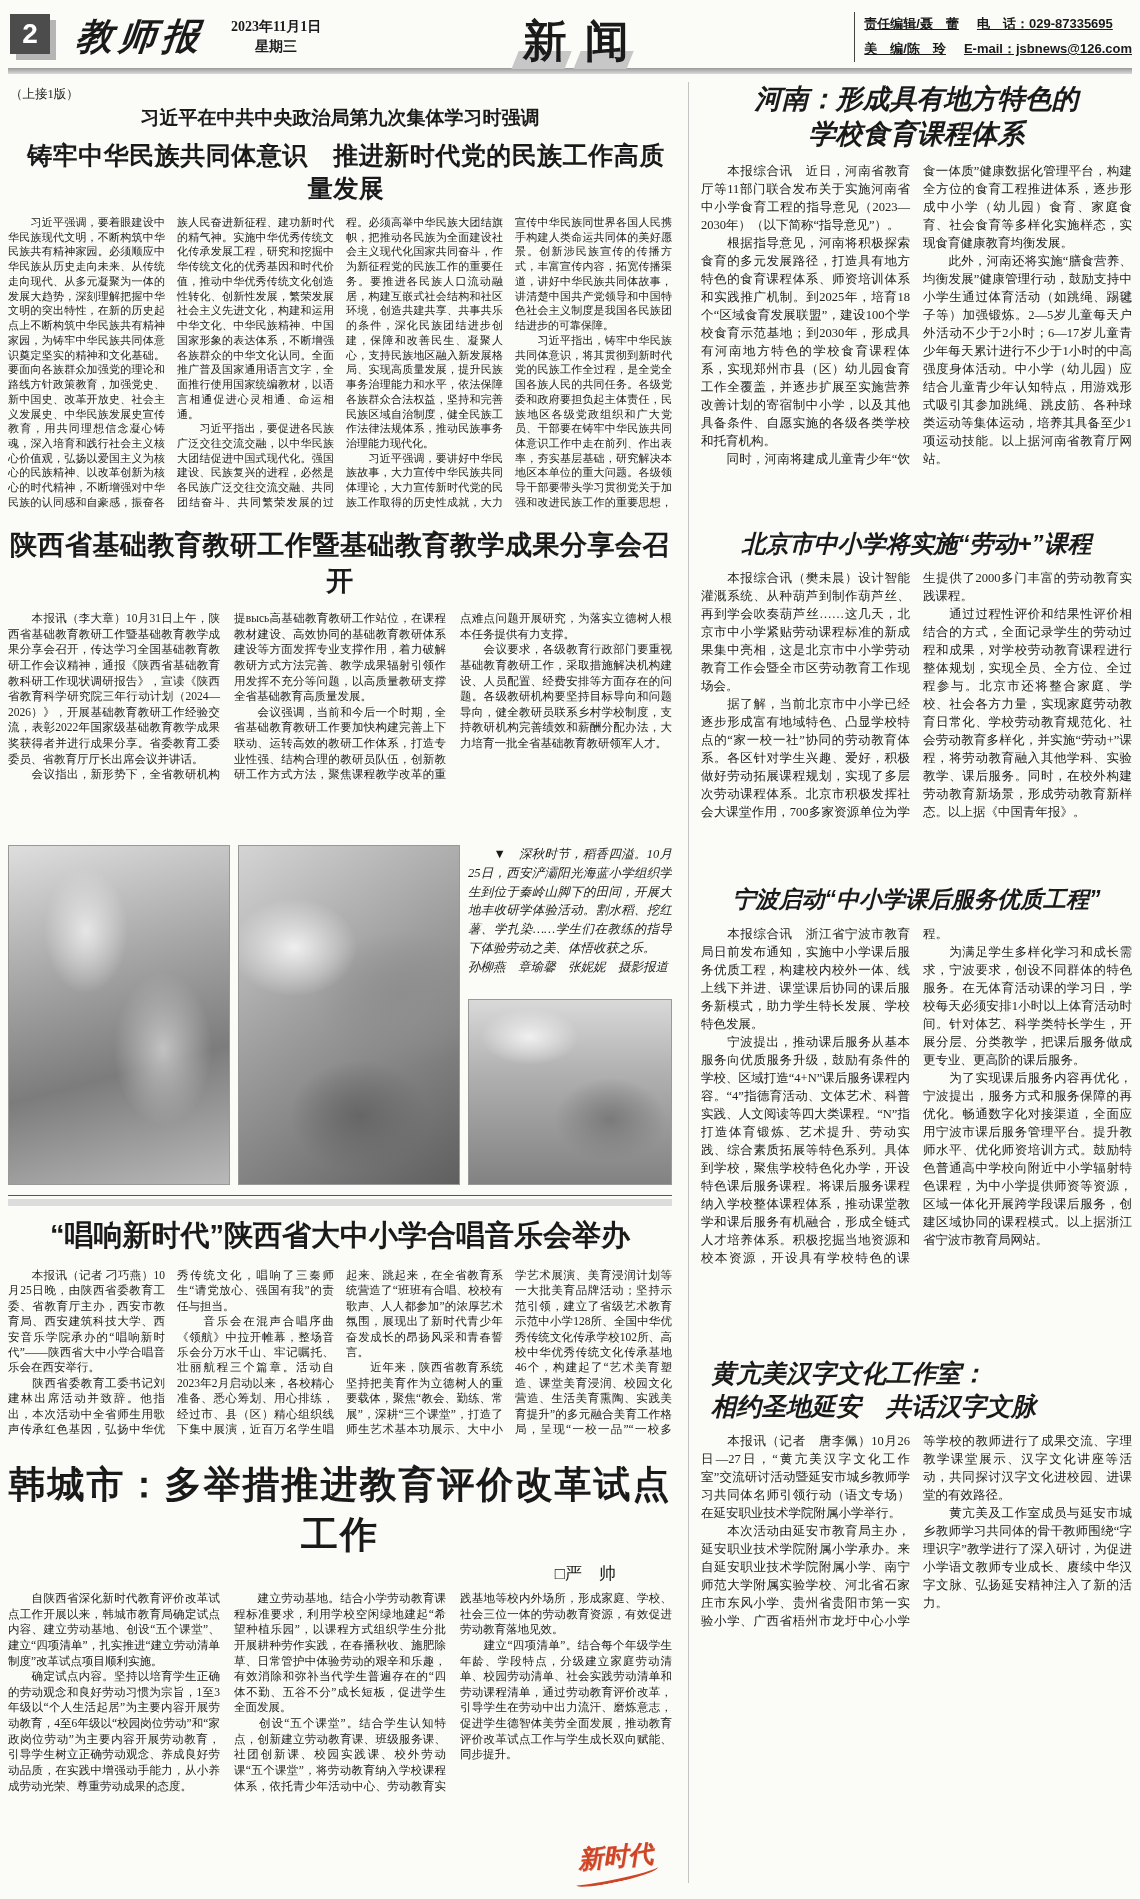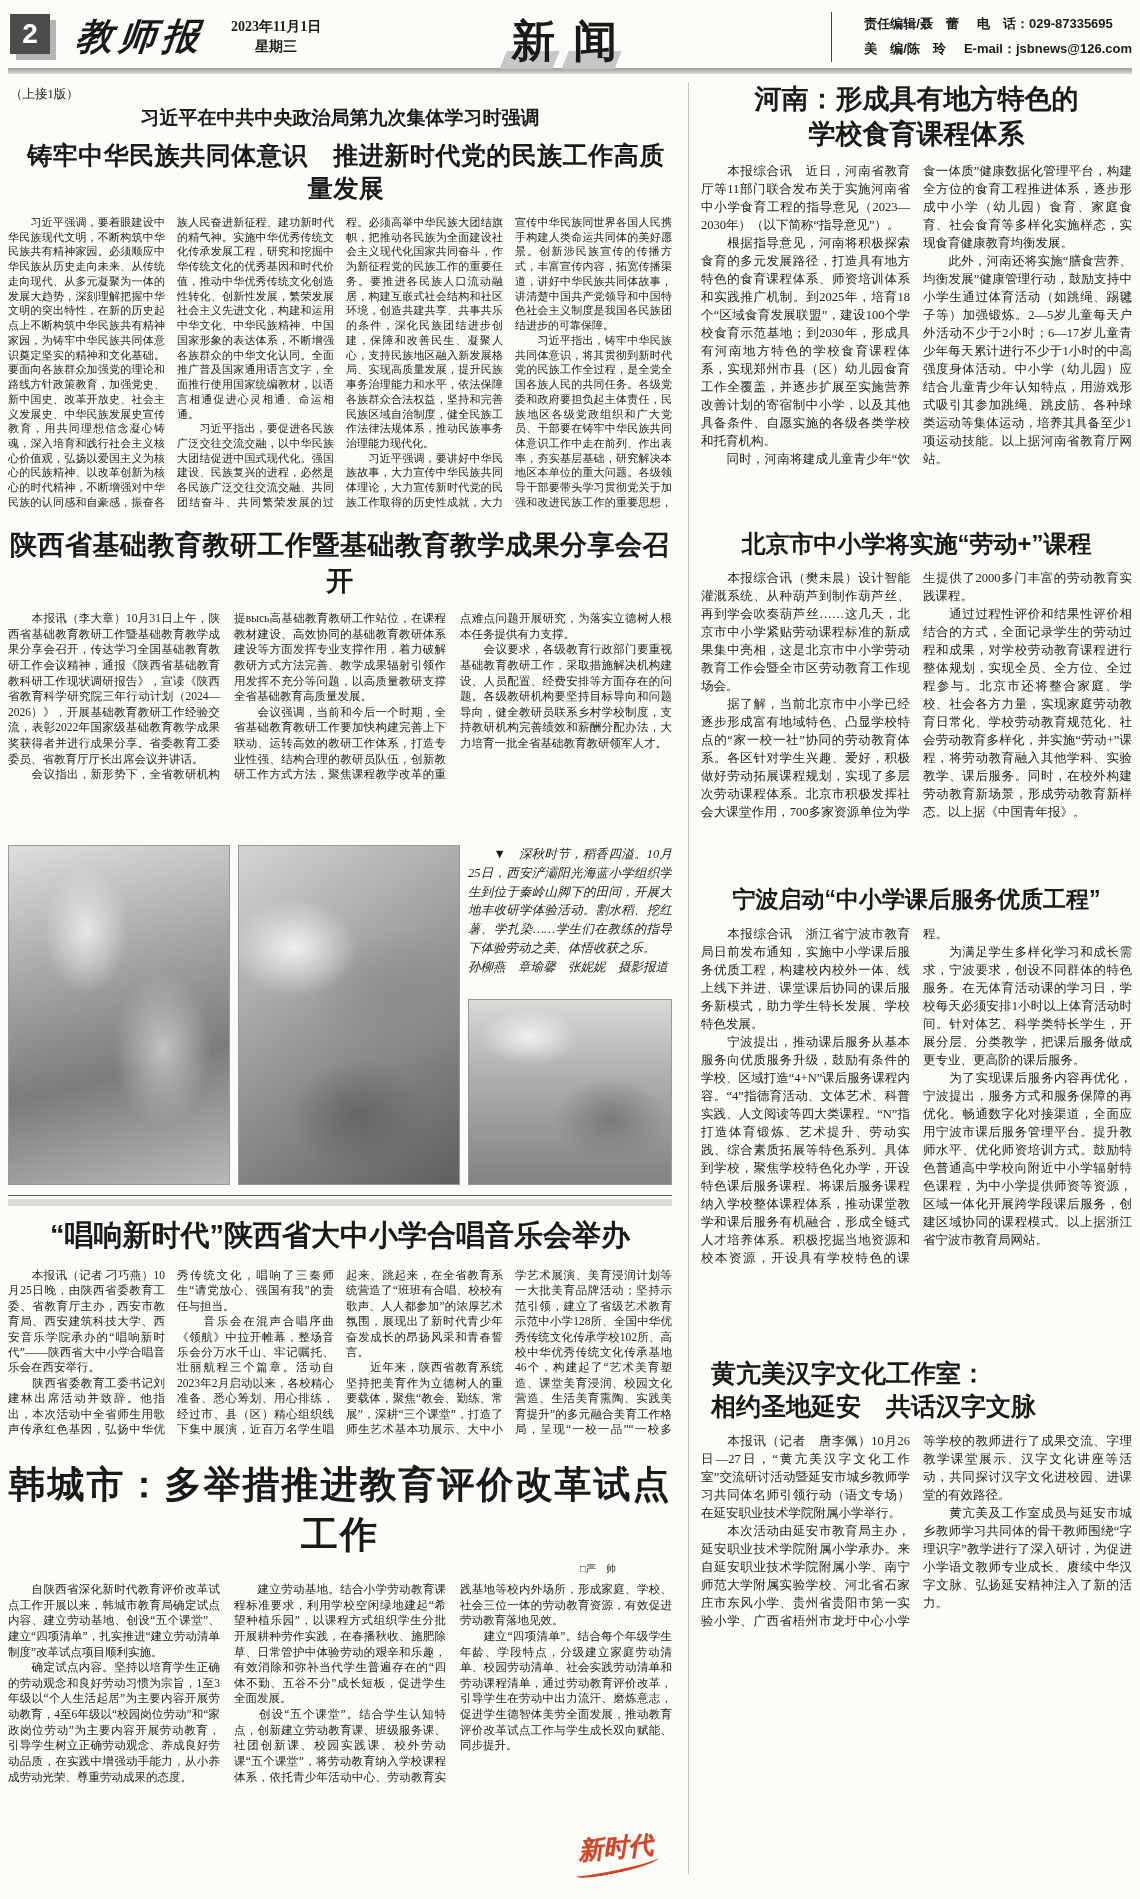--- a/index.html
+++ b/index.html
@@ -15,22 +15,22 @@
     box-shadow:6px 6px 0 #b5b5b5; margin:0 26px 6px 2px; }
   .masthead { font-family:"DejaVu Serif",serif; font-style:italic; font-weight:bold;
     font-size:37px; letter-spacing:6px; transform:skewX(-6deg); margin-right:26px; }
   .dateblk { text-align:center; font-family:Liberation Serif, serif;
     font-weight:700; font-size:14px; line-height:1.45; }
   .sect { margin:0 auto; display:flex; align-items:flex-end; padding-top:8px; }
   .nw-char { position:relative; font-family:"Liberation Sans",sans-serif; font-weight:900;
     font-size:44px; line-height:1; margin:0 9px; z-index:1; }
   .nw-char::after { content:""; position:absolute; left:-8px; bottom:-6px; width:associate; width:120%;
     height:42%; background:#c7c7c7; transform:skewX(-22deg); z-index:-1; }
-  .edbox { border-left:1px solid #444; padding-left:32px; margin-left:24px;
-    font-family:"Liberation Sans",sans-serif; font-weight:700; font-size:13px; line-height:1.9; }
+  .edbox { border-left:1px solid #444; padding-left:9px; margin-left:24px;
+    font-family:"Liberation Sans",sans-serif; font-weight:700; font-size:13px; line-height:1.9;text-decoration:underline; }
   .edrow { display:flex; gap:18px; white-space:nowrap; }
   .hdr-rule { height:6px; background:linear-gradient(#9a9a9a,#d9d9d9); margin-top:2px; }
 
   
   .main { display:flex; gap:16px; margin-top:8px; }
   .leftcol { width:664px; }
   .sidebar { flex:1; border-left:1px solid #c4c4c4; padding-left:12px; }
 
   
   .body-cols { text-align:justify; white-space:pre-line; overflow:hidden; color:#222; }
@@ -42,21 +42,21 @@
   .kicker { font-family:"Liberation Sans",sans-serif; font-weight:700; font-size:19px;
     text-align:center; margin-top:2px; }
   .h-lead { font-family:"Liberation Sans",sans-serif; font-weight:900; font-size:25px;
     text-align:center; letter-spacing:0.5px; margin:8px 0 10px 12px; }
   .h-2 { font-family:"Liberation Sans",sans-serif; font-weight:900; font-size:27px;
     text-align:center; margin:16px 0 12px 0; letter-spacing:0.5px; }
   .h-3 { font-family:"Liberation Sans",sans-serif; font-weight:900; font-size:29px;
     text-align:center; margin:10px 0 12px 0; }
   .h-4 { font-family:"Liberation Serif",serif; font-weight:900; font-size:37px;
     text-align:center; margin:16px 0 2px 0; letter-spacing:2px; }
-  .byline { text-align:right; padding-right:56px; font-size:10px; margin-bottom:6px; }
+  .byline { text-align:right; padding-right:56px; font-size:17px; margin-bottom:6px; }
 
   
   .photo-band { display:flex; gap:8px; height:340px; margin-top:8px; }
   .ph { border:1px solid #999; filter:grayscale(1); }
   .ph1 { width:222px; height:100%;
     background:
       radial-gradient(60px 90px at 35% 25%, #e6e6e6 0%, rgba(230,230,230,0) 70%),
       radial-gradient(70px 110px at 70% 60%, #c2c2c2 0%, rgba(194,194,194,0) 70%),
       linear-gradient(165deg,#dedede 0%,#a7a7a7 35%,#7c7c7c 65%,#b9b9b9 100%); }
   .ph2 { flex:1; height:100%;
@@ -74,21 +74,21 @@
       radial-gradient(80px 60px at 70% 65%, #7a7a7a 0%, rgba(122,122,122,0) 70%),
       linear-gradient(180deg,#d9d9d9 0%,#b0b0b0 40%,#828282 100%); }
   .cap-up { font-size:12.8px; line-height:1.55; text-align:justify; white-space:pre-line;
     font-style:italic; margin-top:8px; }
   .sep { border-top:1px solid #555; margin-top:10px; }
   .sep-band { height:7px; background:#dcdcdc; margin-top:3px; }
 
   
   .sb-art { margin-bottom:14px; }
   .sb-h { font-family:"Liberation Sans",sans-serif; font-weight:900; text-align:center;
-    white-space:pre-line; line-height:1.3; margin-bottom:10px; }
+    white-space:pre-line; line-height:1.3; margin-bottom:10px;font-style:italic; }
   .sb-h.hn { font-size:27px; }
   .sb-h.bj { font-size:24px; margin-top:6px; }
   .sb-h.nb { font-size:23px; margin-top:6px; }
   .sb-h.hk { font-size:25px; text-align:left; padding-left:10px; margin-top:6px; }
 
   
   .hc-wrap { position:relative; }
   .stamp { position:absolute; right:14px; bottom:2px; color:#cf4526;
     font-family:"DejaVu Serif",serif; font-style:italic; font-weight:bold;
     font-size:25px; line-height:1.02; transform:rotate(-5deg); text-align:center;

